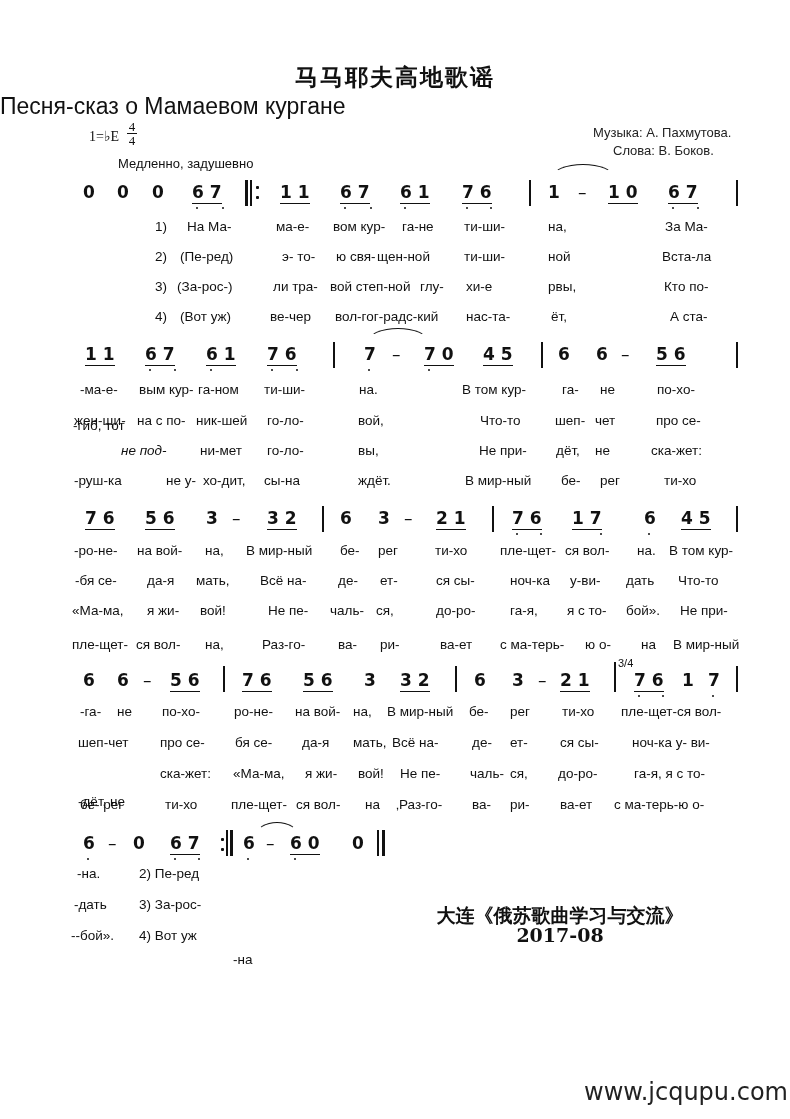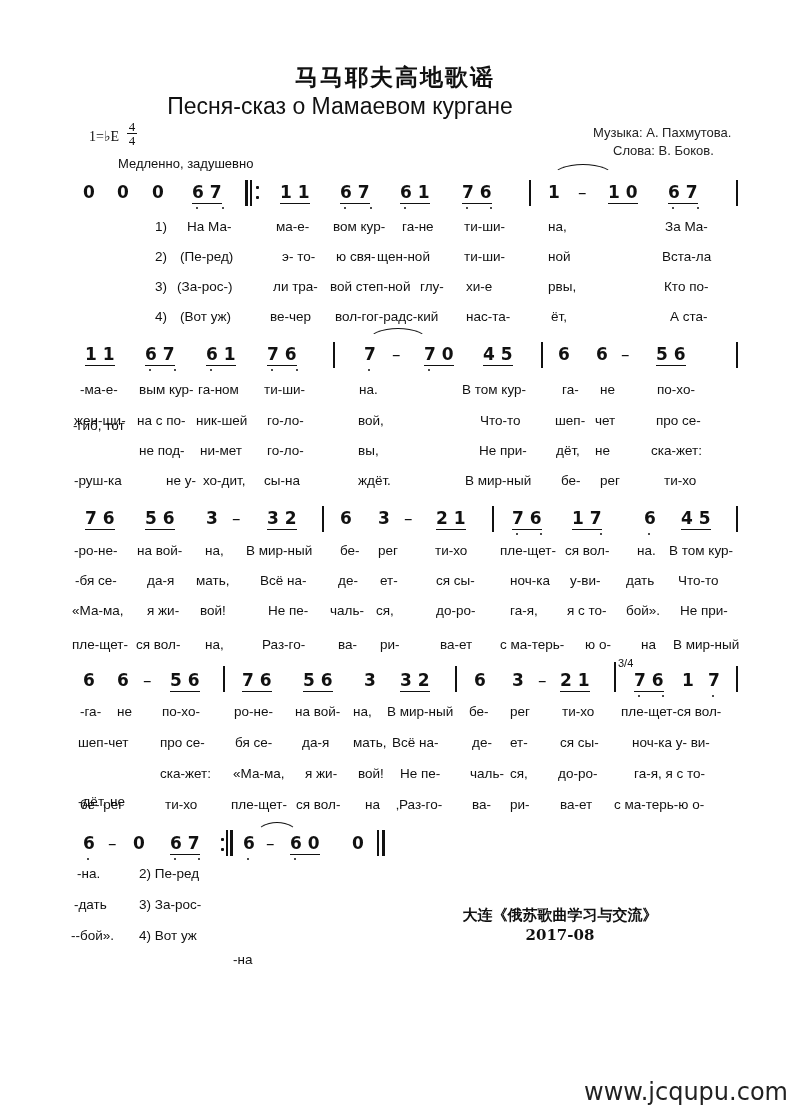--- a/index.html
+++ b/index.html
@@ -1,30 +1,30 @@
 <!DOCTYPE html>
 <html><head>
 <meta charset="utf-8">
 <style>
   html, body { margin:0; padding:0; background:#ffffff; }
   body { width:790px; height:1119px; position:relative; overflow:hidden; font-family:"Liberation Sans", sans-serif; color:#111; }
   .abs { position:absolute; white-space:nowrap; }
   .title-cn { left:0; width:790px; top:62px; text-align:center; font-family:"DejaVu Serif", serif; font-size:23px; font-weight:bold; letter-spacing:2px; }
-  .title-ru { left:0; width:680px; top:93px; text-align:center; font-size:23px; }
+  .title-ru { left:0; width:680px; top:93px; font-size:23px; }
   .credit { font-size:13px; color:#222; }
   .key { font-family:"Liberation Serif", serif; font-size:14px; }
   .frac { font-family:"Liberation Serif", serif; font-size:13px; line-height:13px; text-align:center; }
   .tempo { font-size:13px; }
   .n { position:absolute; font-family:"DejaVu Sans", sans-serif; font-weight:bold; font-size:17px; line-height:20px; }
   .n.u { border-bottom:1.5px solid #111; padding-bottom:1px; }
   .dot { position:absolute; width:2px; height:2px; background:#111; border-radius:1px; }
   .bar { position:absolute; width:1.5px; background:#111; height:26px; }
   .lyr { position:absolute; font-size:13.5px; white-space:nowrap; color:#111; }
   .tie { position:absolute; border:1.2px solid #111; border-bottom:none; border-left-color:transparent; border-right-color:transparent; border-radius:50% 50% 0 0 / 100% 100% 0 0; height:12px; }
-  .footer-cn { font-family:"DejaVu Serif", serif; font-weight:bold; font-size:15px; text-align:center; line-height:20px; }
+  .footer-cn { font-family:"DejaVu Serif", serif; font-weight:bold; font-size:19px; text-align:center; line-height:20px; }
   .watermark { font-family:"DejaVu Sans", sans-serif; font-size:24px; color:#222; }
 </style>
 </head>
 <body>
 
 <div class="abs title-cn">马马耶夫高地歌谣</div>
 <div class="abs title-ru">Песня-сказ о Мамаевом кургане</div>
 
 <div class="abs key" style="left:89px;top:128px;">1=♭E</div>
 <div class="abs frac" style="left:127px;top:120px;width:10px;">
@@ -140,21 +140,21 @@
   <span class="lyr" style="left:137px;top:413px;">на с по-</span>
   <span class="lyr" style="left:196px;top:413px;">ник-шей</span>
   <span class="lyr" style="left:267px;top:413px;">го-ло-</span>
   <span class="lyr" style="left:358px;top:413px;">вой,</span>
   <span class="lyr" style="left:480px;top:413px;">Что-то</span>
   <span class="lyr" style="left:555px;top:413px;">шеп-</span>
   <span class="lyr" style="left:595px;top:413px;">чет</span>
   <span class="lyr" style="left:656px;top:413px;">про се-</span>
 
   <span class="lyr" style="left:73px;top:418px;">-гиб, тот</span>
-  <span class="lyr" style="left:139px;top:443px;">не под-</span>
+  <span class="lyr" style="left:121px;top:443px;font-style:italic;">не под-</span>
   <span class="lyr" style="left:200px;top:443px;">ни-мет</span>
   <span class="lyr" style="left:267px;top:443px;">го-ло-</span>
   <span class="lyr" style="left:358px;top:443px;">вы,</span>
   <span class="lyr" style="left:479px;top:443px;">Не при-</span>
   <span class="lyr" style="left:556px;top:443px;">дёт,</span>
   <span class="lyr" style="left:595px;top:443px;">не</span>
   <span class="lyr" style="left:651px;top:443px;">ска-жет:</span>
 
   <span class="lyr" style="left:74px;top:473px;">-руш-ка</span>
   <span class="lyr" style="left:150px;top:473px;margin-left:16px;">не у-</span>

